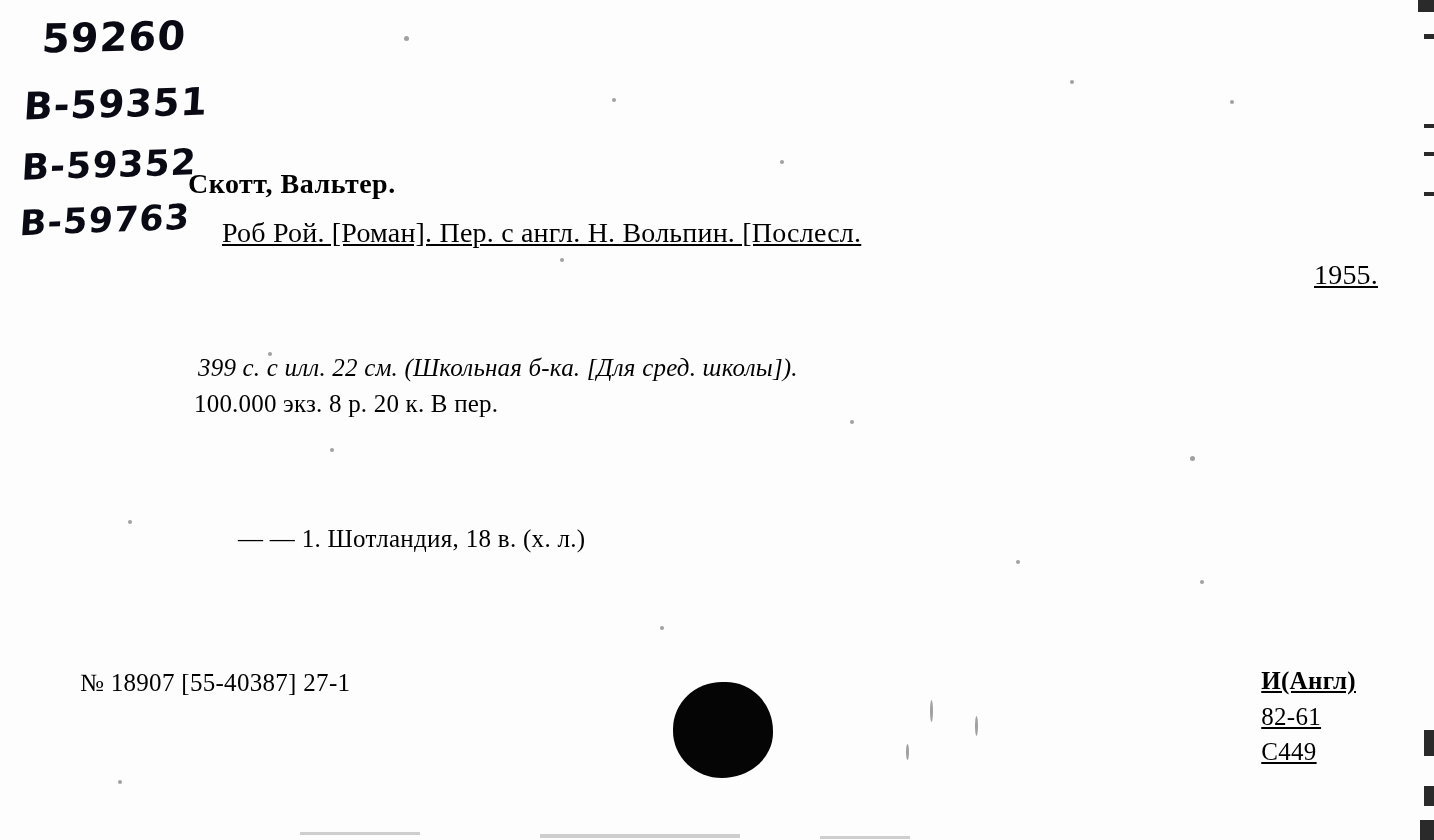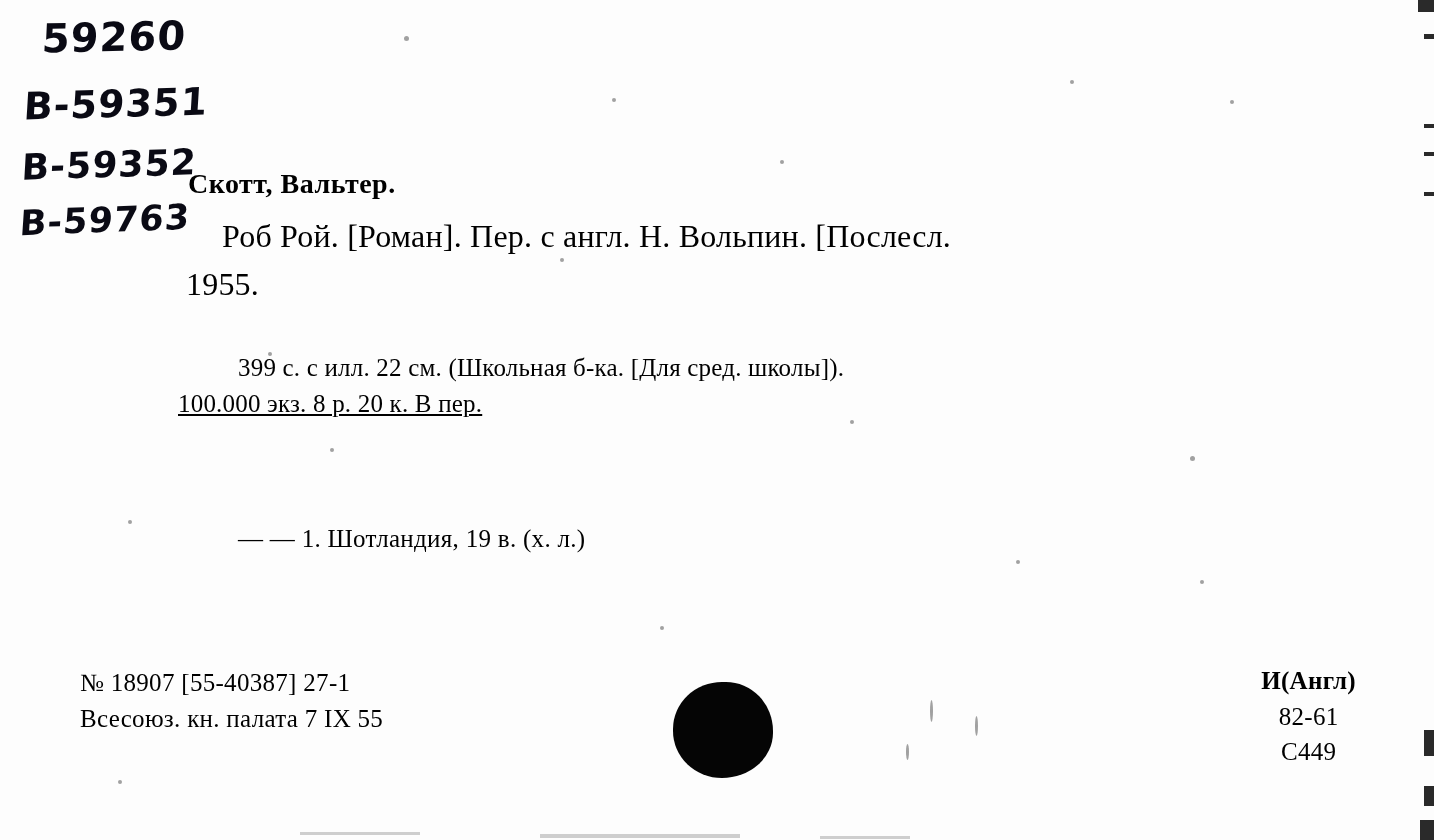--- a/index.html
+++ b/index.html
@@ -47,39 +47,40 @@
     font-weight: 700;
     letter-spacing: 0.5px;
     white-space: nowrap;
   }
 
   .title-block {
     position: absolute;
     left: 178px;
     top: 212px;
     width: 1200px;
-    font-size: 32px;
+    font-size: 28px;
     line-height: 1.5;
     letter-spacing: 0.2px;
+    text-decoration: underline;
   }
   .title-line-1 { margin-left: 44px; white-space: nowrap; }
   .title-line-2 { margin-left: 0px; white-space: nowrap; }
-  .title-line-3 { margin-left: 8px; white-space: nowrap; }
+  .title-line-3 { margin-left: 0px; white-space: nowrap; text-align: right; }
 
   .physical {
     position: absolute;
     left: 178px;
     top: 350px;
     width: 1220px;
     font-size: 25px;
     line-height: 1.45;
     letter-spacing: 0.2px;
   }
-  .phys-line-1 { margin-left: 60px; white-space: nowrap; }
-  .phys-line-2 { margin-left: 0px; white-space: nowrap; text-decoration: underline; }
+  .phys-line-1 { margin-left: 20px; white-space: nowrap; font-style: italic; }
+  .phys-line-2 { margin-left: 16px; white-space: nowrap; }
 
   .tracing {
     position: absolute;
     left: 238px;
     top: 525px;
     font-size: 25px;
     letter-spacing: 0.3px;
     white-space: nowrap;
   }
 
@@ -94,22 +95,23 @@
   }
   .imprint div { white-space: nowrap; }
 
   
   .classification {
     position: absolute;
     right: 78px;
     top: 663px;
     font-size: 25px;
     line-height: 1.42;
-    text-align: center;
+    text-align: left;
     letter-spacing: 0.3px;
+    text-decoration: underline;
   }
   .classification .cls-top { font-weight: 700; }
   .classification div { white-space: nowrap; }
 
   
   .blot {
     position: absolute;
     left: 673px;
     top: 682px;
     width: 100px;
@@ -150,25 +152,24 @@
   <div class="title-block">
     <div class="title-line-1">Роб Рой. [Роман]. Пер. с англ. Н. Вольпин. [Послесл.</div>
     <div class="title-line-3">1955.</div>
   </div>
 
   <div class="physical">
     <div class="phys-line-1">399 с. с илл.     22 см.      (Школьная б-ка. [Для сред. школы]).</div>
     <div class="phys-line-2">100.000 экз. 8 р. 20 к. В пер.</div>
   </div>
 
-  <div class="tracing">— — 1. Шотландия, 19 в.  (х. л.)</div>
+  <div class="tracing">— — 1. Шотландия, 18 в.  (х. л.)</div>
 
   <div class="imprint">
     <div>№ 18907 [55-40387]  27-1</div>
-    <div>Всесоюз. кн. палата 7 IX 55</div>
   </div>
 
   <div class="classification">
     <div class="cls-top">И(Англ)</div>
     <div>82-61</div>
     <div>С449</div>
   </div>
 
   <div class="blot"></div>
 

